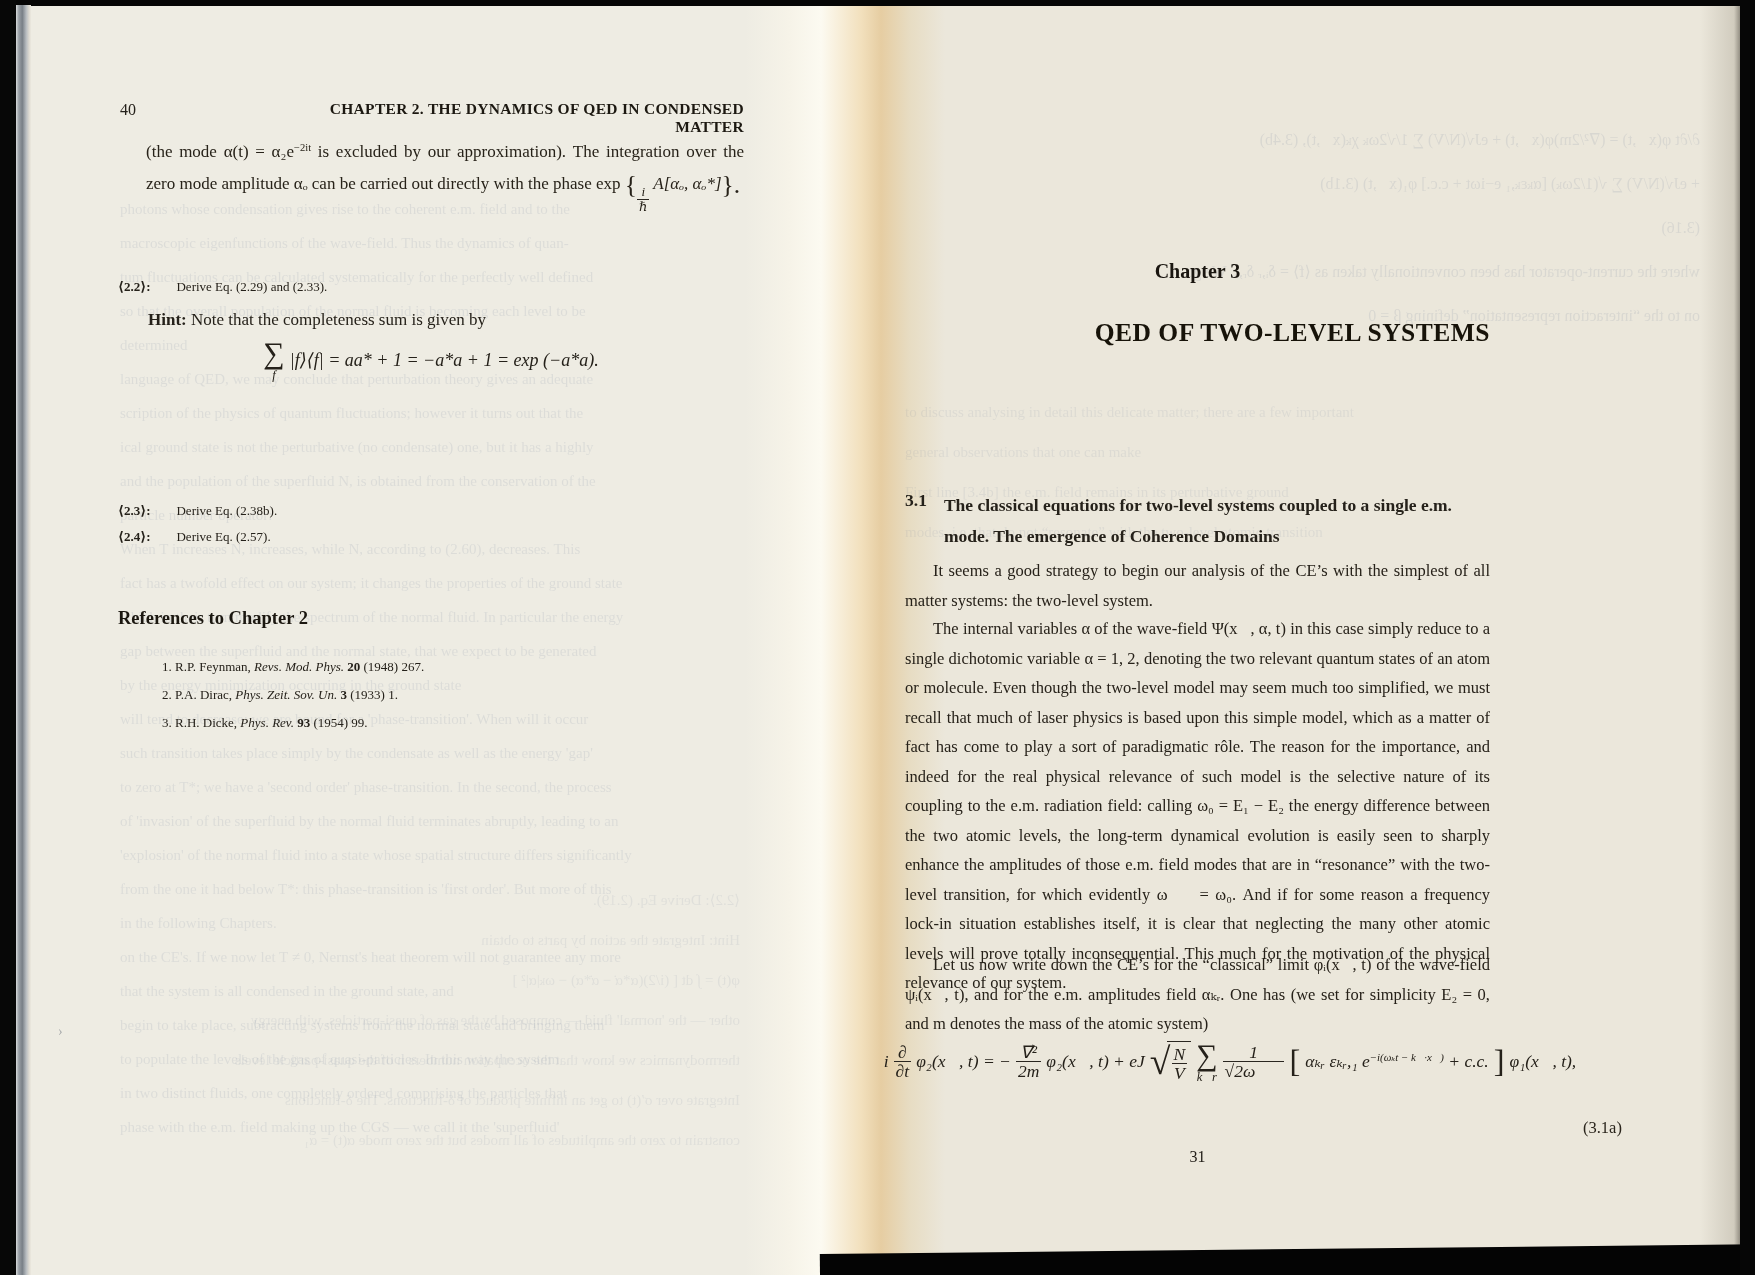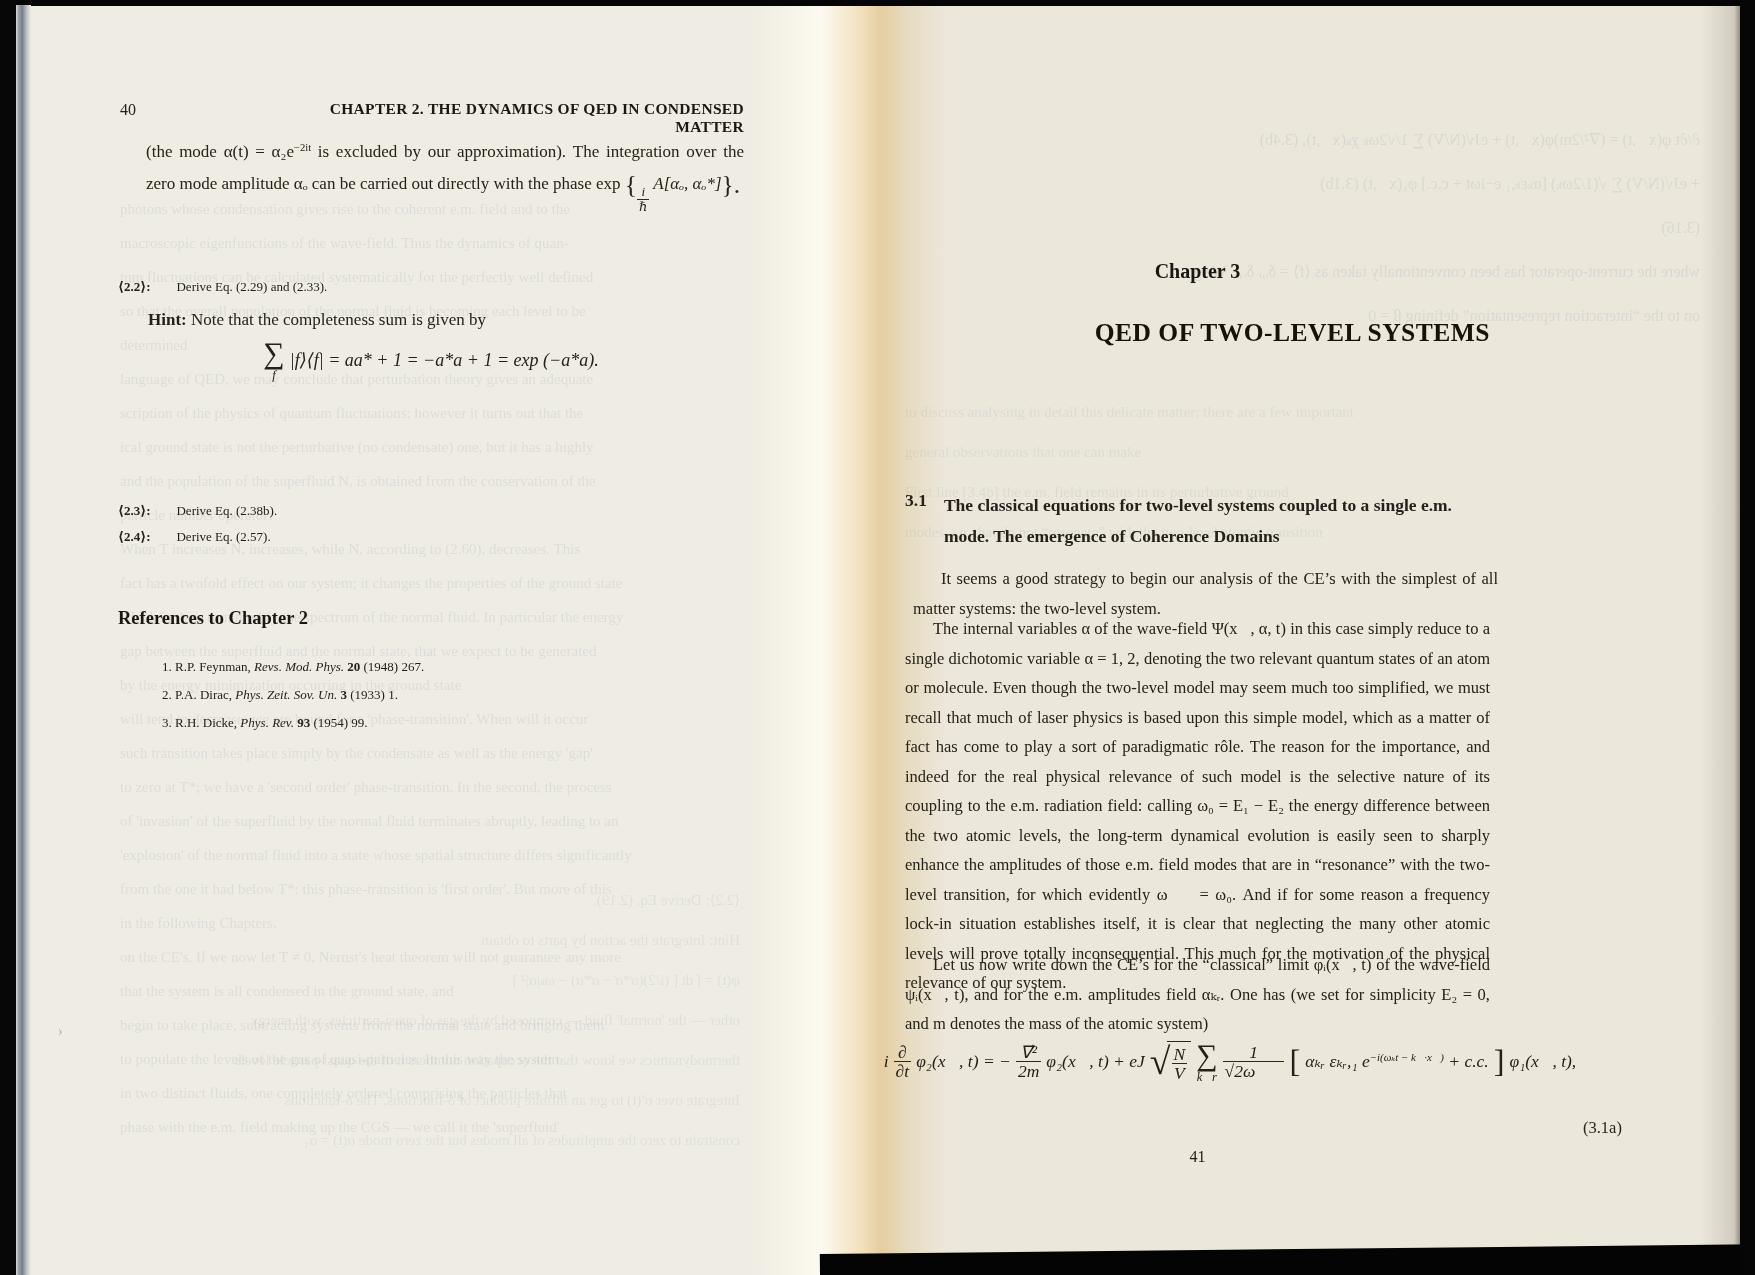--- a/index.html
+++ b/index.html
@@ -174,21 +174,21 @@
     </div>
 
   <div class="abs b" style="left:905px;top:260px;width:585px;text-align:center;font-size:20px;color:#1a1610;">Chapter 3</div>
   <div class="abs b" style="left:905px;top:318px;width:585px;text-align:right;font-size:25.5px;letter-spacing:0.5px;color:#171309;">QED OF TWO-LEVEL SYSTEMS</div>
 
   <div class="abs" style="left:905px;top:490px;width:578px;display:flex;gap:17px;">
     <span class="b" style="font-size:17.5px;">3.1</span>
     <span class="b" style="font-size:17.5px;line-height:31px;">The classical equations for two-level systems coupled to a single e.m. mode.  The emergence of Coherence Domains</span>
   </div>
 
-  <p class="abs rp-body just" style="left:905px;top:556px;width:585px;margin:8px;text-indent:28px;">It seems a good strategy to begin our analysis of the CE’s with the simplest of all matter systems: the two-level system.</p>
+  <p class="abs rp-body just" style="left:905px;top:556px;width:585px;margin:0;text-indent:28px;">It seems a good strategy to begin our analysis of the CE’s with the simplest of all matter systems: the two-level system.</p>
   <p class="abs rp-body just" style="left:905px;top:614px;width:585px;margin:0;text-indent:28px;">The internal variables α of the wave-field Ψ(x⃗, α, t) in this case simply reduce to a single dichotomic variable α = 1, 2, denoting the two relevant quantum states of an atom or molecule.  Even though the two-level model may seem much too simplified, we must recall that much of laser physics is based upon this simple model, which as a matter of fact has come to play a sort of paradigmatic rôle.  The reason for the importance, and indeed for the real physical relevance of such model is the selective nature of its coupling to the e.m. radiation field: calling ω₀ = E₁ − E₂ the energy difference between the two atomic levels, the long-term dynamical evolution is easily seen to sharply enhance the amplitudes of those e.m. field modes that are in “resonance” with the two-level transition, for which evidently ωₖ⃗ = ω₀.  And if for some reason a frequency lock-in situation establishes itself, it is clear that neglecting the many other atomic levels will prove totally inconsequential.  This much for the motivation of the physical relevance of our system.</p>
   <p class="abs rp-body just" style="left:905px;top:950px;width:585px;margin:0;text-indent:28px;">Let us now write down the CE’s for the “classical” limit φᵢ(x⃗, t) of the wave-field ψᵢ(x⃗, t), and for the e.m. amplitudes field αₖᵣ.  One has (we set for simplicity E₂ = 0, and m denotes the mass of the atomic system)</p>
 
   <div class="abs eqrow" style="left:880px;top:1040px;width:700px;font-size:17.5px;">
     <span class="i">i</span>
     <span class="frac">
         <span class="ft">∂</span>
         <span class="fb">∂t</span>
       </span>
     <span class="i">φ₂(x⃗, t) = −</span>
@@ -214,17 +214,17 @@
         <span class="ft">1</span>
         <span class="fb">√2ωₖ⃗</span>
       </span>
     <span class="brk">[</span>
     <span class="i"><span>αₖᵣ εₖᵣ,₁ e</span><sup class="s">−i(ωₖt − k⃗·x⃗)</sup><span> + c.c.</span></span>
     <span class="brk">]</span>
     <span class="i">φ₁(x⃗, t),</span>
   </div>
   <div class="abs eqlabel" style="left:1583px;top:1118px;">(3.1a)</div>
 
-  <div class="abs pgnum" style="left:905px;top:1148px;width:585px;text-align:center;">41</div>
+  <div class="abs pgnum" style="left:905px;top:1148px;width:585px;text-align:center;">31</div>
 
   <div class="binding-bottom"></div>
   <div class="edge-right"></div>
 </div>
 
 </body></html>

